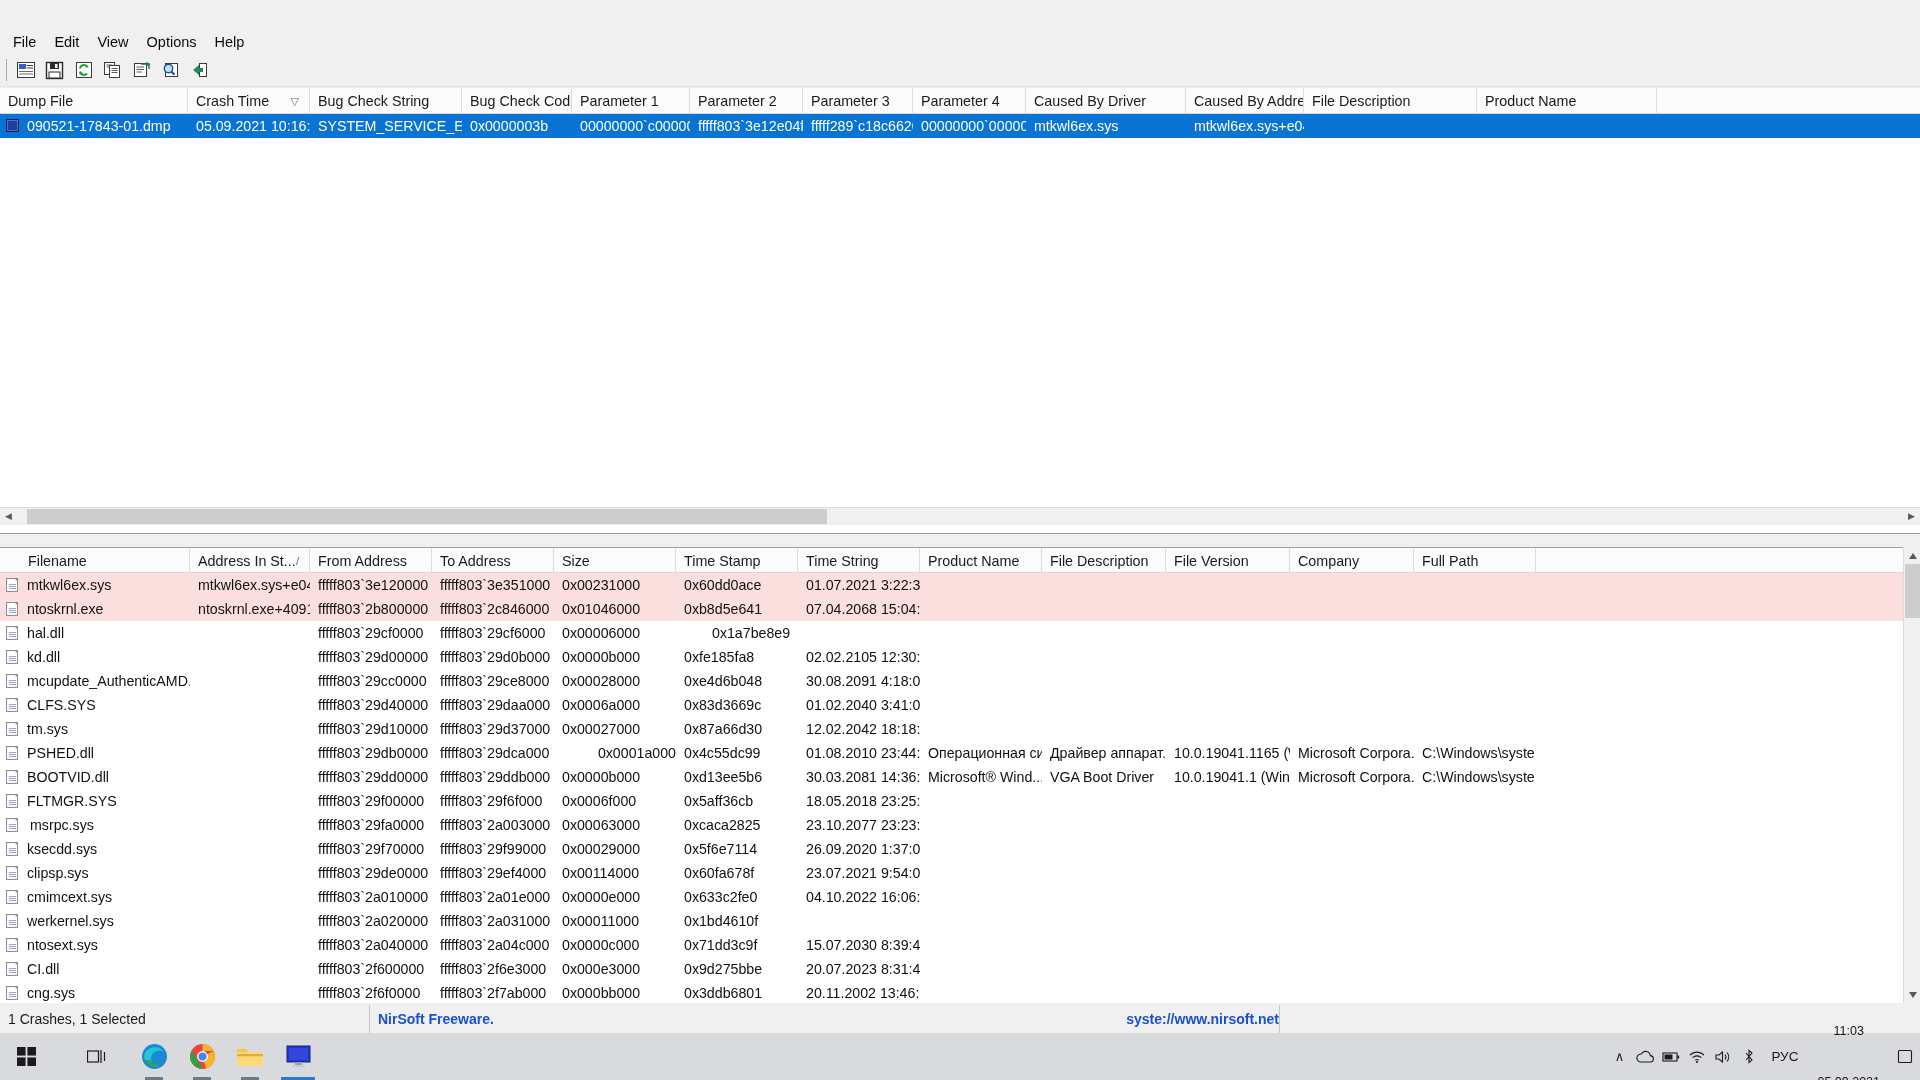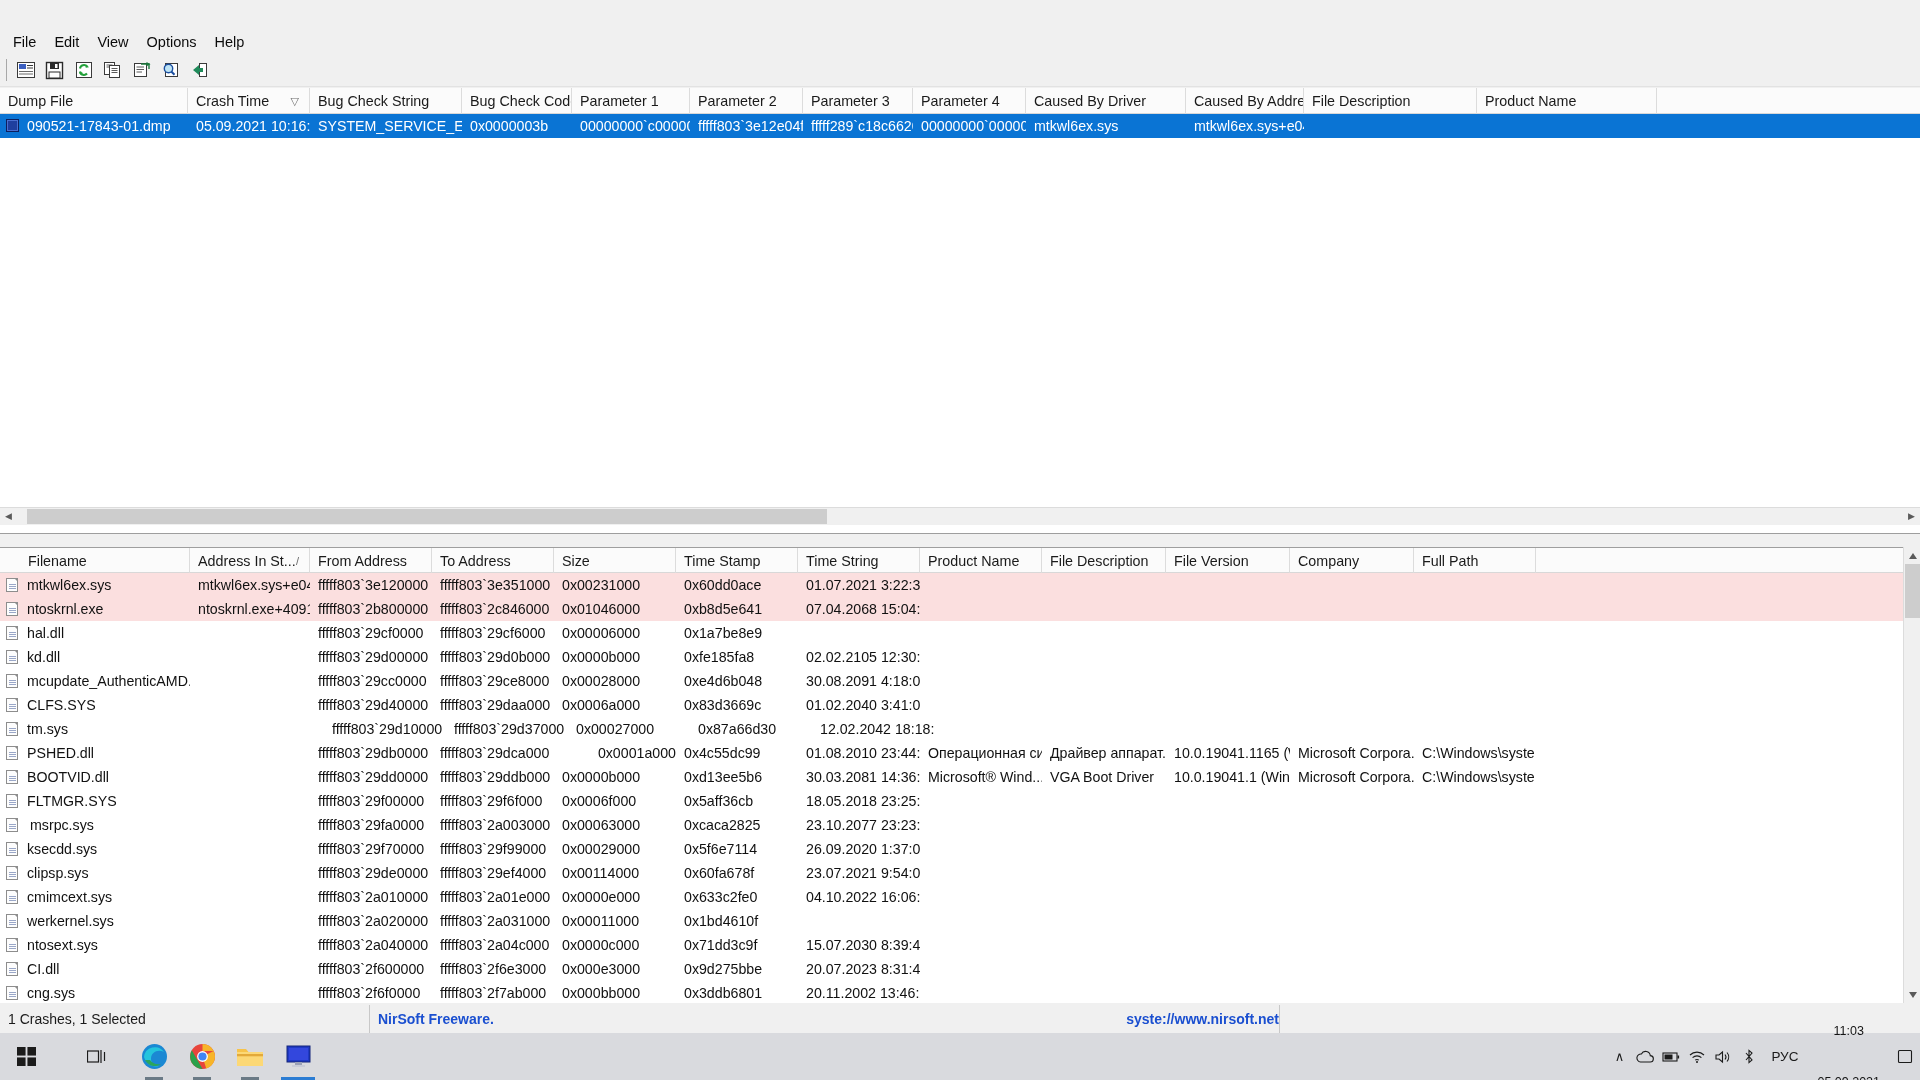--- a/index.html
+++ b/index.html
@@ -406,21 +406,21 @@
           <div class="lv-cell" style="width: 190px; display: flex; align-items: center; padding-left: 0px;">
             <span class="row-icon">
               <span class="file-icon" style="display: block;"></span>
             </span>
             <span style="margin-left: 4px;">hal.dll</span>
           </div>
           <div class="lv-cell" style="width: 120px;"></div>
           <div class="lv-cell" style="width: 122px;">fffff803`29cf0000</div>
           <div class="lv-cell" style="width: 122px;">fffff803`29cf6000</div>
           <div class="lv-cell" style="width: 122px;">0x00006000</div>
-          <div class="lv-cell" style="width: 122px;">0x1a7be8e9</div>
+          <div class="lv-cell" style="width: 122px; margin-left: 28px;">0x1a7be8e9</div>
           <div class="lv-cell" style="width: 122px;"></div>
           <div class="lv-cell" style="width: 122px;"></div>
           <div class="lv-cell" style="width: 124px;"></div>
           <div class="lv-cell" style="width: 124px;"></div>
           <div class="lv-cell" style="width: 124px;"></div>
           <div class="lv-cell" style="width: 122px;"></div>
         </div>
         <div class="lv-row">
           <div class="lv-cell" style="width: 190px; display: flex; align-items: center; padding-left: 0px;">
             <span class="row-icon">
@@ -479,21 +479,21 @@
           <div class="lv-cell" style="width: 122px;"></div>
         </div>
         <div class="lv-row">
           <div class="lv-cell" style="width: 190px; display: flex; align-items: center; padding-left: 0px;">
             <span class="row-icon">
               <span class="file-icon" style="display: block;"></span>
             </span>
             <span style="margin-left: 4px;">tm.sys</span>
           </div>
           <div class="lv-cell" style="width: 120px;"></div>
-          <div class="lv-cell" style="width: 122px; margin-left: 14px;">fffff803`29d10000</div>
+          <div class="lv-cell" style="width: 122px;">fffff803`29d10000</div>
           <div class="lv-cell" style="width: 122px;">fffff803`29d37000</div>
           <div class="lv-cell" style="width: 122px;">0x00027000</div>
           <div class="lv-cell" style="width: 122px;">0x87a66d30</div>
           <div class="lv-cell" style="width: 122px;">12.02.2042 18:18:08</div>
           <div class="lv-cell" style="width: 122px;"></div>
           <div class="lv-cell" style="width: 124px;"></div>
           <div class="lv-cell" style="width: 124px;"></div>
           <div class="lv-cell" style="width: 124px;"></div>
           <div class="lv-cell" style="width: 122px;"></div>
         </div>

